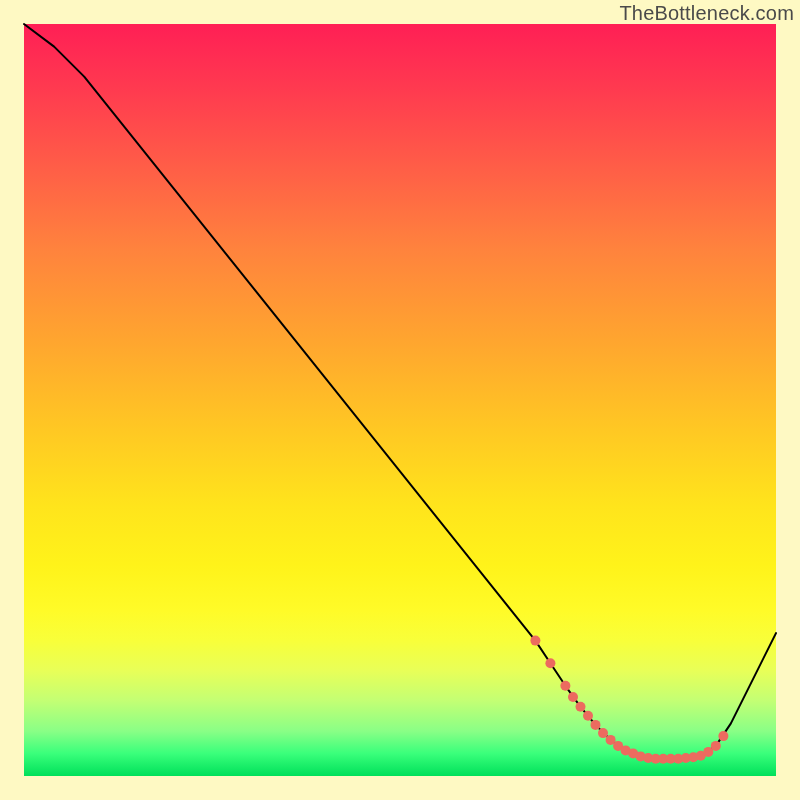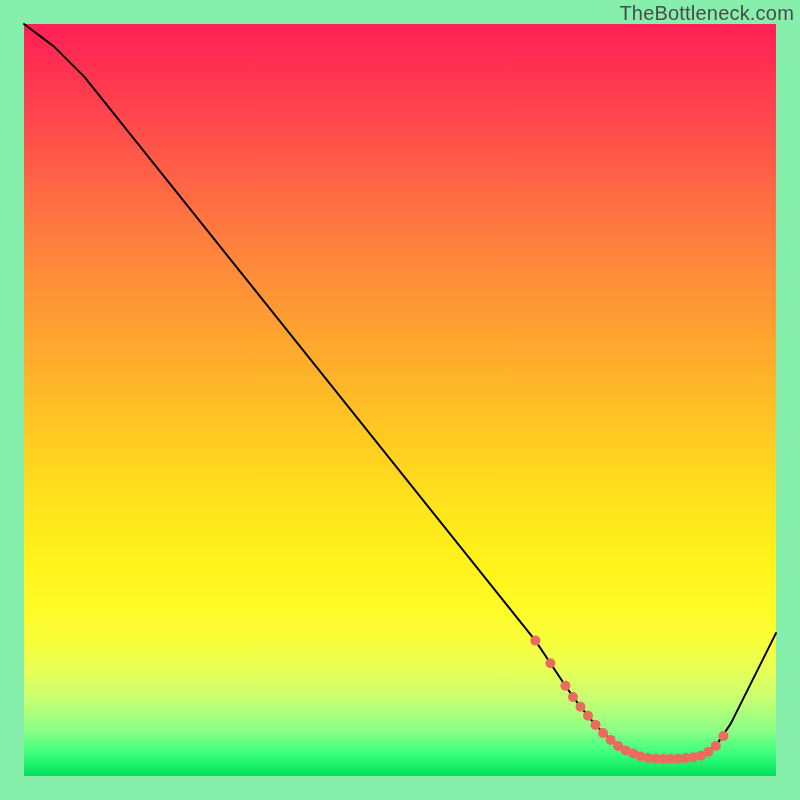--- a/index.html
+++ b/index.html
@@ -8,21 +8,21 @@
     width: 800px;
     height: 800px;
     background: #000;
     overflow: hidden;
     font-family: Arial, Helvetica, sans-serif;
   }
   .frame {
     position: relative;
     width: 800px;
     height: 800px;
-    background: #86efac;
+    background: #fef9c3;
   }
   .plot-area {
     position: absolute;
     left: 24px;
     top: 24px;
     width: 752px;
     height: 752px;
     
     background: linear-gradient(
       to bottom,

